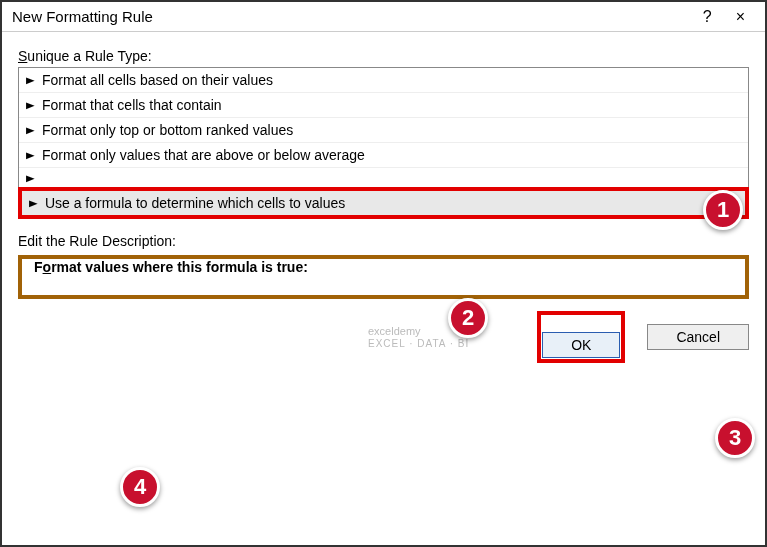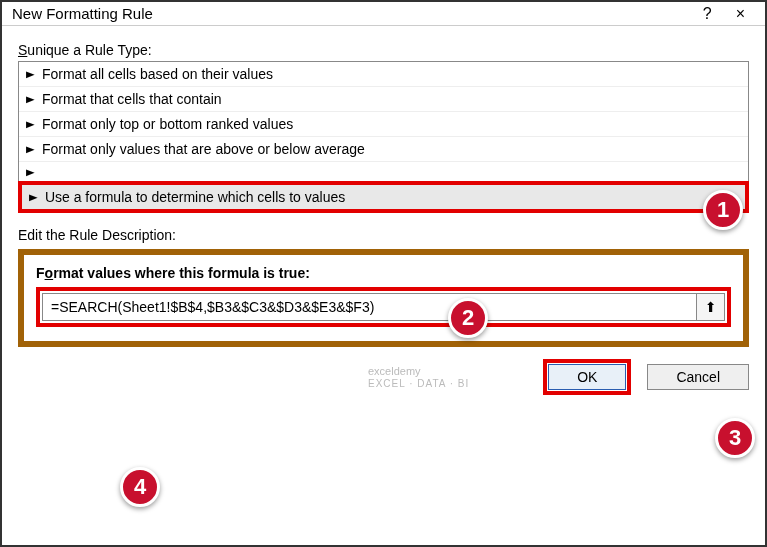--- a/index.html
+++ b/index.html
@@ -9,21 +9,21 @@
     font-family: "Segoe UI", Tahoma, sans-serif;
     font-size: 14px;
     background: #fff;
     width: 767px;
     height: 547px;
     position: relative;
     overflow: hidden;
     border: 2px solid #333;
   }
   .titlebar {
-    height: 24px;
+    height: 30px;
     display: flex;
     align-items: center;
     padding: 0 10px;
     border-bottom: 1px solid #ccc;
     background: #fff;
   }
   .titlebar .title { font-size: 15px; }
   .titlebar .spacer { flex: 1; }
   .titlebar .help-btn {
     font-size: 16px;
@@ -63,22 +63,22 @@
   .arrow-icon {
     display: inline-block;
     font-size: 11px;
     transform: scaleX(1.3);
   }
   .red-box-rule {
     border: 4px solid #e20000;
     margin-top: -2px;
   }
   .desc-box {
-    border: 6px solid #a16207;
-    padding: 10px 12px 14px 12px;
+    border: 4px solid #a16207;
+    padding: 0 12px 14px 12px;
     margin-top: 6px;
   }
   .formula-label {
     font-weight: bold;
     font-size: 14px;
     margin-bottom: 6px;
   }
   .formula-row {
     border: 4px solid #e20000;
     padding: 2px;
@@ -132,21 +132,21 @@
   .format-btn {
     padding: 5px 14px;
     border: 1px dotted #2a5db0;
     background: #e8f0f8;
     font-size: 14px;
     cursor: pointer;
   }
   .bottom-row {
     display: flex;
     justify-content: center;
-    gap: 16px;
+    gap: 22px;
     padding: 12px 16px;
     align-items: center;
   }
   .watermark {
     color: #bbb;
     font-size: 11px;
     margin-right: auto;
     padding-left: 350px;
     line-height: 1.1;
   }
@@ -158,20 +158,21 @@
     padding: 4px 28px;
     border: 1px solid #888;
     background: #efefef;
     font-size: 14px;
     cursor: pointer;
     font-family: inherit;
   }
   .btn.ok {
     border: 1px solid #2a5db0;
     background: #e8f0f8;
+    margin-top: 16px;
   }
   .badge {
     position: absolute;
     width: 40px;
     height: 40px;
     border-radius: 50%;
     background: #c8102e;
     border: 3px solid #fff;
     box-shadow: 0 2px 5px rgba(0,0,0,0.4);
     color: #fff;
@@ -225,26 +226,20 @@
       <span>Use a formula to determine which cells to values</span>
     </div>
   </div>
 
   <div class="section-label" style="margin-top:14px;">Edit the Rule Description:</div>
 
   <div class="desc-box">
     <div class="formula-label">
       <span>F</span><span class="underline">o</span><span>rmat values where this formula is true:</span>
     </div>
-    <div class="formula-row">
-      <input class="formula-input" type="text" value="=SEARCH(Sheet1!$B$4,$B3&amp;$C3&amp;$D3&amp;$E3&amp;$F3)" style="">
-      <div class="collapse-btn">
-        <span>⬆</span>
-      </div>
-    </div>
 
   </div>
 </div>
 
 <div class="bottom-row">
   <div class="watermark">
     <div>exceldemy</div>
     <div style="font-size:10px;letter-spacing:1px;">EXCEL · DATA · BI</div>
   </div>
   <div class="ok-btn-wrap">

